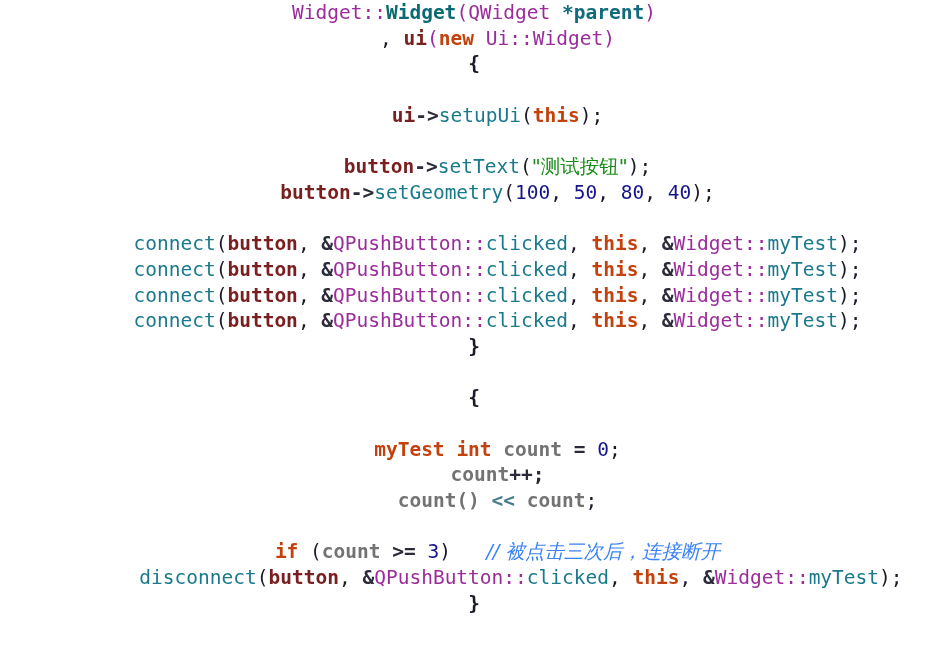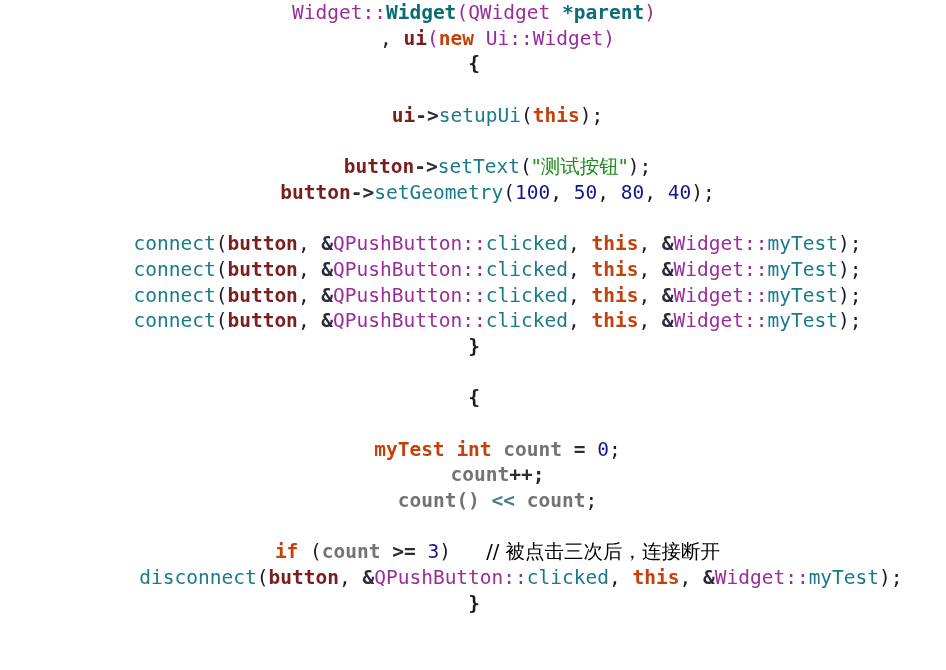--- a/index.html
+++ b/index.html
@@ -35,21 +35,21 @@
   
   .t-plain    { color: #1a1a28; }
   .t-class    { color: #9b2d9b; }
   .t-type     { color: #0b6b72; font-weight: bold; }
   .t-func     { color: #1a7a8c; margin-top: 16px; }
   .t-funcb    { color: #1a7a8c; font-weight: bold; }
   .t-member   { color: #7a1f1f; font-weight: bold; }
   .t-keyword  { color: #c2410c; font-weight: bold; }
   .t-num      { color: #16168c; font-weight: normal; }
   .t-string   { color: #1a8c1a; }
-  .t-comment  { color: #000000; }
+  .t-comment  { color: #3b82f6; font-style: italic; }
   .t-var      { color: #737373; font-weight: bold; }
   .t-op       { color: #2b2b3a; font-weight: bold; }
   .t-param    { color: #116b7c; font-weight: bold; }
   .t-punct    { color: #9b2d9b; }
   .t-brace    { color: #1a1a28; font-weight: bold; }
   .t-shift    { color: #4a7d8c; font-weight: bold; }
   .cjk { font-family: "DejaVu Sans", sans-serif; }
 </style>
 </head>
 <body>

